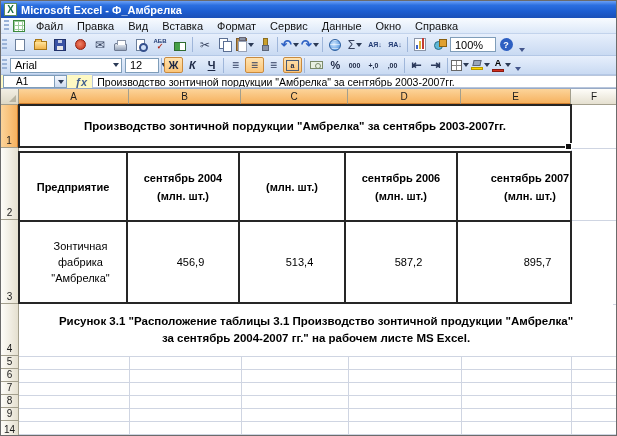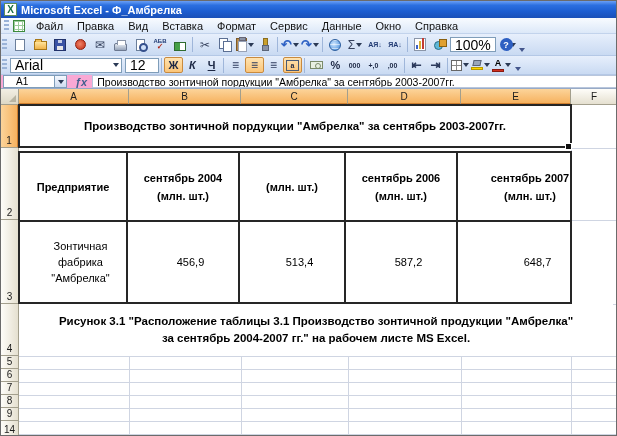--- a/index.html
+++ b/index.html
@@ -67,21 +67,21 @@
   .sorttxt{font-size:7px;font-weight:bold;color:#203a73;letter-spacing:0;}
   .chart{display:flex;align-items:flex-end;gap:1px;height:13px;background:#fff;border:1px solid #8a95a8;padding:1px;}
   .chart i{display:block;width:2px;}
   .chart .b1{height:4px;background:#3a62c9;}
   .chart .b2{height:8px;background:#d8b23a;}
   .chart .b3{height:11px;background:#c23c34;}
   .drawic{position:relative;width:13px;height:12px;}
   .drawic:before{content:"";position:absolute;left:0;top:2px;width:7px;height:7px;border-radius:50%;background:#5fb8d8;border:1px solid #2a6d88;}
   .drawic:after{content:"";position:absolute;right:0;top:0;width:6px;height:6px;background:#e0a030;border:1px solid #8a6010;}
   .combo{background:#fff;border:1px solid #7f9db9;height:15px;display:flex;align-items:center;
-    font-size:14px;color:#000;padding:0 2px 0 4px;gap:19px;}
+    font-size:11px;color:#000;padding:0 2px 0 4px;gap:19px;}
   .combo .dda{margin-left:auto;}
   .helpic{width:13px;height:13px;border-radius:50%;background:#2d5fc2;color:#fff;font-size:9px;
     font-weight:bold;display:flex;align-items:center;justify-content:center;}
   .optstrip{margin-left:1px;width:9px;height:100%;display:flex;flex-direction:column;align-items:center;justify-content:flex-end;padding-bottom:3px;}
   .optstrip .dda{border-top-color:#44568c;}
   
   .fbtn{min-width:19px;height:16px;display:flex;align-items:center;justify-content:center;
     font-size:11px;font-weight:bold;color:#1c2744;border:1px solid transparent;border-radius:2px;flex:none;}
   .fbtn.active{background:linear-gradient(#ffe3b0,#fbc579);border-color:#c98a3e;}
   .it{font-style:italic;font-weight:bold;}
@@ -94,21 +94,21 @@
   .bordersic{width:11px;height:11px;border:1px solid #666;background:
     linear-gradient(#888,#888) center/1px 100% no-repeat,
     linear-gradient(#888,#888) center/100% 1px no-repeat,#fff;}
   .fillic{display:flex;flex-direction:column;align-items:center;gap:1px;}
   .fillic .bucket{width:8px;height:6px;background:#9aa7bb;border:1px solid #5a6478;transform:skewX(-12deg);}
   .fillic .bar{width:12px;height:3px;background:#ffd800;border:1px solid #b89a00;}
   .fcic{display:flex;flex-direction:column;align-items:center;gap:1px;}
   .fcic .letter{font-size:9px;font-weight:bold;line-height:1;color:#000;}
   .fcic .bar{width:12px;height:3px;background:#d03020;border:1px solid #8a1a10;}
   
-  .formulabar{position:absolute;left:0;top:74px;width:617px;height:14px;background:#f9a8d4;
+  .formulabar{position:absolute;left:0;top:74px;width:617px;height:14px;background:#fef9c3;
     border-bottom:1px solid #98aac6;display:flex;align-items:center;font-size:10.5px;}
   .namebox{width:52px;height:13px;background:#fff;border:1px solid #7f9db9;margin-left:2px;
     display:flex;align-items:center;padding-left:12px;font-size:10px;color:#000;}
   .nbdd{width:12px;height:13px;border:1px solid #7f9db9;border-left:none;background:linear-gradient(#f4f8fe,#cfdcf0);
     display:flex;align-items:center;justify-content:center;}
   .fx{margin:0 5px 0 8px;font-style:italic;font-weight:bold;color:#44618f;font-size:11px;}
   .formulafield{flex:1;height:13px;background:#fff;border:1px solid #b8c6dc;border-right:none;
     display:flex;align-items:center;padding-left:4px;font-size:10.5px;color:#000;white-space:nowrap;overflow:hidden;}
   
   .sheet{position:absolute;left:0;top:88px;width:617px;height:348px;background:#fff;}
@@ -407,21 +407,21 @@
         <span>(млн. шт.)</span>
       </div>
       <div class="xt lastrow">
         <span>Зонтичная</span>
         <span>фабрика</span>
         <span>"Амбрелка"</span>
       </div>
       <div class="xt lastrow">456,9</div>
       <div class="xt lastrow">513,4</div>
       <div class="xt lastrow">587,2</div>
-      <div class="xt lastrow lastcol">648,7</div>
+      <div class="xt lastrow lastcol">895,7</div>
     </div>
 
     <div class="caption">
       <span>Рисунок 3.1 "Расположение таблицы 3.1 Производство зонтичной продукции "Амбрелка"</span>
       <span>за сентябрь 2004-2007 гг." на рабочем листе MS Excel.</span>
     </div>
 
   </div>
 </div>
 

